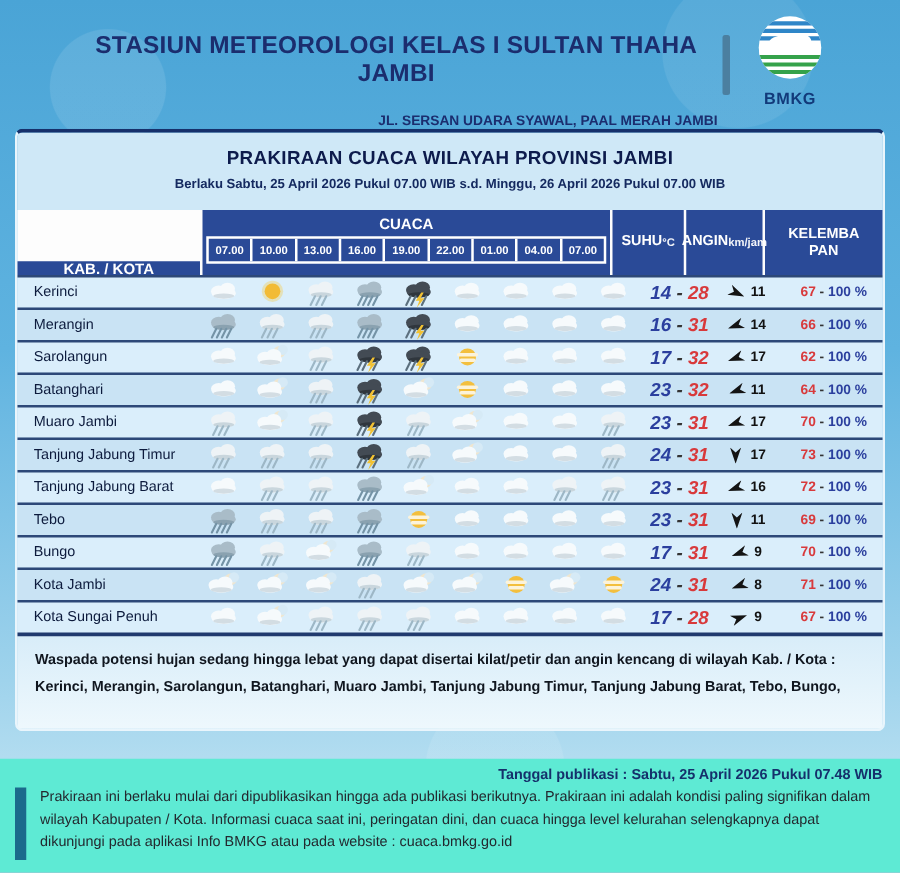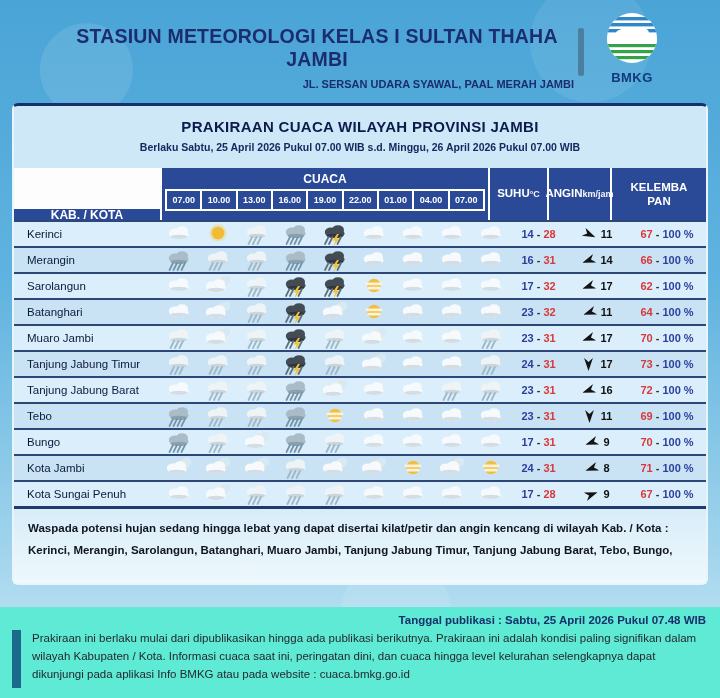--- a/index.html
+++ b/index.html
@@ -10,21 +10,21 @@
       radial-gradient(circle at 82% 6%, rgba(255,255,255,.08) 0 60px, transparent 61px),
       radial-gradient(circle at 55% 88%, rgba(255,255,255,.10) 0 55px, transparent 56px),
       radial-gradient(circle at 30% 55%, rgba(255,255,255,.07) 0 70px, transparent 71px),
       linear-gradient(180deg,#4aa4d6 0%,#5fb3e0 40%,#9fd3ec 78%,#cdeaf6 100%);
     position:relative;
   }
   
   .top-header{position:absolute;left:0;top:0;width:612px;height:103px;}
   .station-text{position:absolute;left:58px;top:25px;width:518px;text-align:center;}
   .station-name{font-size:19.5px;font-weight:bold;color:#1b2d6e;letter-spacing:.2px;}
-  .station-address{font-size:11px;font-weight:bold;color:#1b2d6e;text-align:right;margin-top:7px;padding-right:2px;}
+  .station-address{font-size:11px;font-weight:bold;color:#1b2d6e;text-align:right;margin-top:20px;padding-right:2px;}
   .header-divider{position:absolute;left:578px;top:28px;width:6px;height:48px;background:#4b7fa0;border-radius:2px;}
   .logo-wrap{position:absolute;left:596px;top:11px;width:72px;text-align:center;}
   .logo-label{font-size:13px;font-weight:bold;color:#123a7a;margin-top:1px;letter-spacing:.5px;}
   
   .content-box{position:absolute;left:12px;top:103px;width:696px;height:482px;box-sizing:border-box;
     background:linear-gradient(180deg,#cfe8f7 0%,#cfe8f7 78%,#eef8fd 100%);
     border:2px solid #e9f5fc;border-top:3px solid #16306b;border-radius:6px;}
   .title-block{height:62px;box-sizing:border-box;padding-top:12px;text-align:center;}
   .panel-title{font-size:15px;font-weight:bold;color:#0d1b4c;letter-spacing:.3px;}
   .panel-subtitle{font-size:10.5px;font-weight:bold;color:#152a60;margin-top:6px;}
@@ -42,21 +42,21 @@
   .th-temp,.th-wind{font-size:11.5px;line-height:1.2;}
   .th-temp{width:57px;}
   .th-wind{width:61px;}
   .th-unit{font-size:9px;font-weight:bold;opacity:.95;}
   .th-hum{width:94px;font-size:11.5px;text-align:center;line-height:1.25;white-space:pre-line;}
   .trow{display:flex;align-items:center;height:26px;border-top:2px solid #2d4878;box-sizing:border-box;}
   .trow.odd{background:#daeefb;}
   .trow.even{background:#c9e3f4;}
   .cell-name{width:146px;box-sizing:border-box;padding-left:13px;font-size:11.5px;color:#0c1a3c;}
   .cell-icon{flex:1;display:flex;align-items:center;justify-content:center;}
-  .cell-temp{width:57px;text-align:center;font-size:11px;font-weight:bold;color:#333;}
+  .cell-temp{width:57px;text-align:right;font-size:15px;font-weight:bold;color:#333;font-style:italic;}
   .cell-wind{width:61px;display:flex;align-items:center;justify-content:center;gap:5px;
       font-size:11px;font-weight:bold;color:#111;}
   .cell-hum{width:78px;text-align:center;font-size:11px;font-weight:bold;color:#333;}
   .tmin{color:#2b3f9e;} .tmax{color:#d8393b;}
   .hmin{color:#d8393b;} .hmax{color:#2b3f9e;}
   .dart{width:13px;height:13px;background:#141414;display:inline-block;flex:none;
       clip-path:polygon(0% 16%,100% 50%,0% 84%,30% 50%);}
   
   .warning{border-top:3px solid #203a6e;padding:9px 14px 0;font-size:11.5px;font-weight:600;
       color:#10161f;line-height:1.9;}

